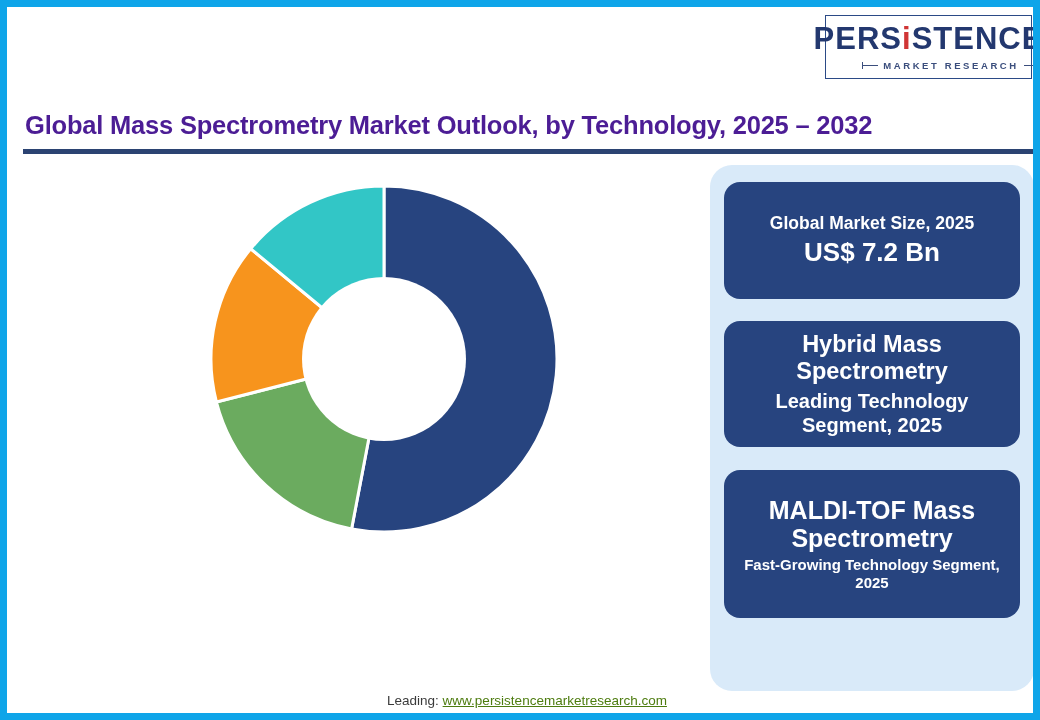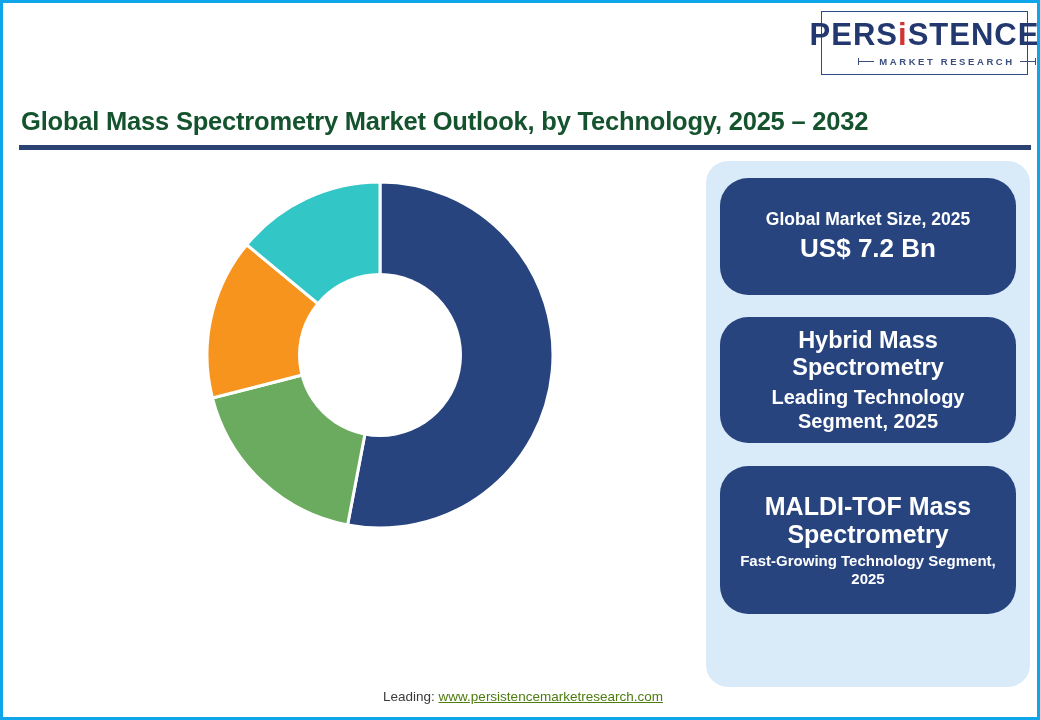--- a/index.html
+++ b/index.html
@@ -9,21 +9,21 @@
     height: 720px;
     background: #ffffff;
     font-family: "Liberation Sans", sans-serif;
   }
 
   #frame {
     position: relative;
     width: 1040px;
     height: 720px;
     background: #ffffff;
-    border: 3px solid #0ea5e9;
+    border: 7px solid #0ea5e9;
     overflow: hidden;
   }
 
   
   #logo-box {
     position: absolute;
     left: 818px;
     top: 8px;
     width: 207px;
     height: 64px;
@@ -75,21 +75,21 @@
     white-space: nowrap;
   }
 
   
   #title {
     position: absolute;
     left: 18px;
     top: 104px;
     font-size: 25.5px;
     font-weight: bold;
-    color: #14532d;
+    color: #4c1d95;
     letter-spacing: -0.2px;
     white-space: nowrap;
   }
   #title-rule {
     position: absolute;
     left: 16px;
     top: 142px;
     width: 1012px;
     height: 5px;
     background: #2b4372;
@@ -146,21 +146,21 @@
     width: 324px;
     height: 526px;
     background: #d9eaf9;
     border-radius: 22px;
     display: flex;
     flex-direction: column;
     align-items: center;
   }
   .card {
     background: #27447f;
-    border-radius: 28px;
+    border-radius: 16px;
     width: 296px;
     color: #ffffff;
     text-align: center;
     display: flex;
     flex-direction: column;
     align-items: center;
     justify-content: center;
   }
   #card-market-size {
     margin-top: 17px;

